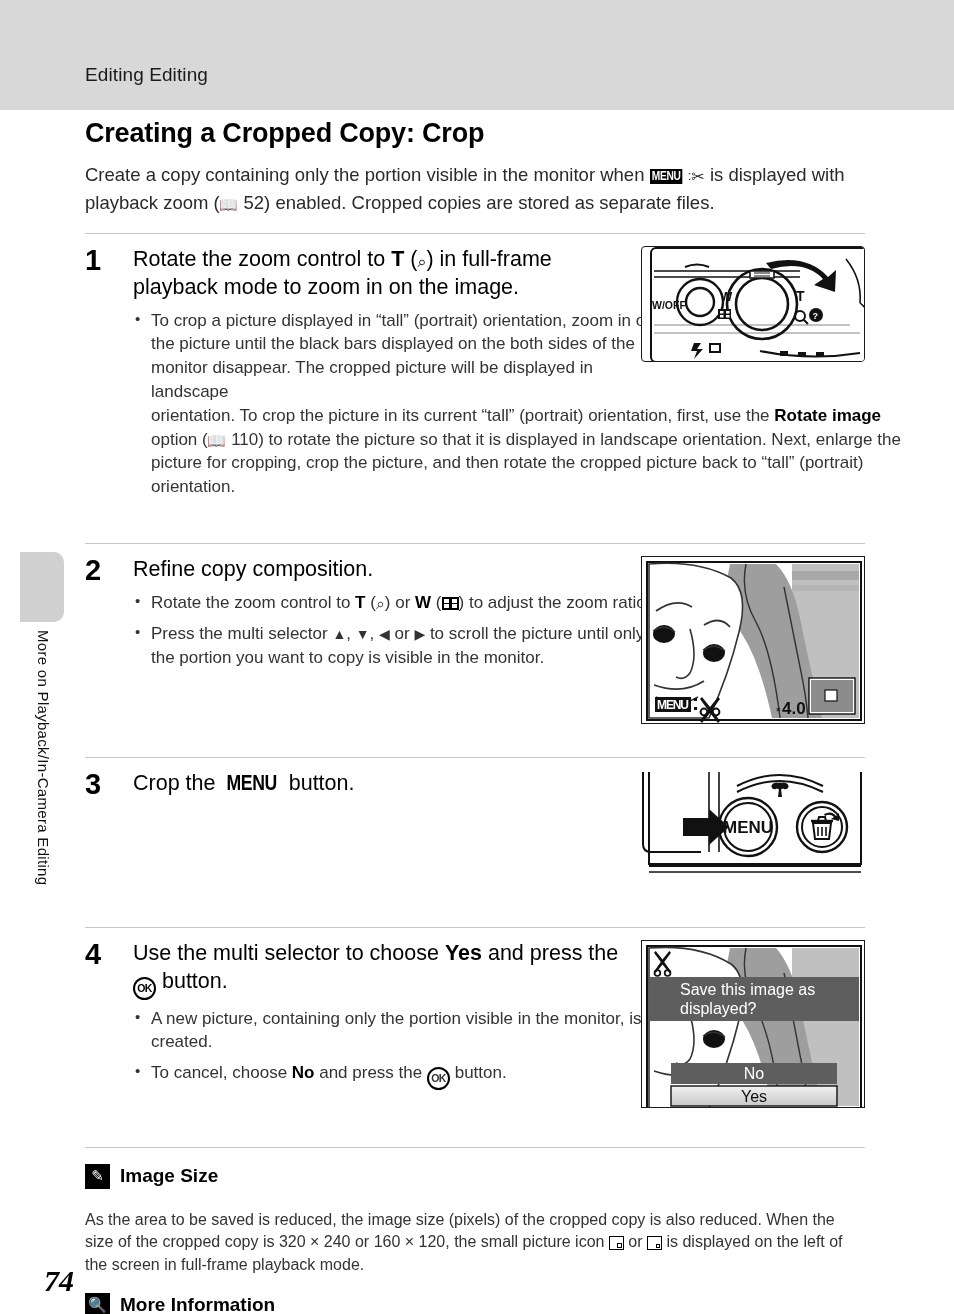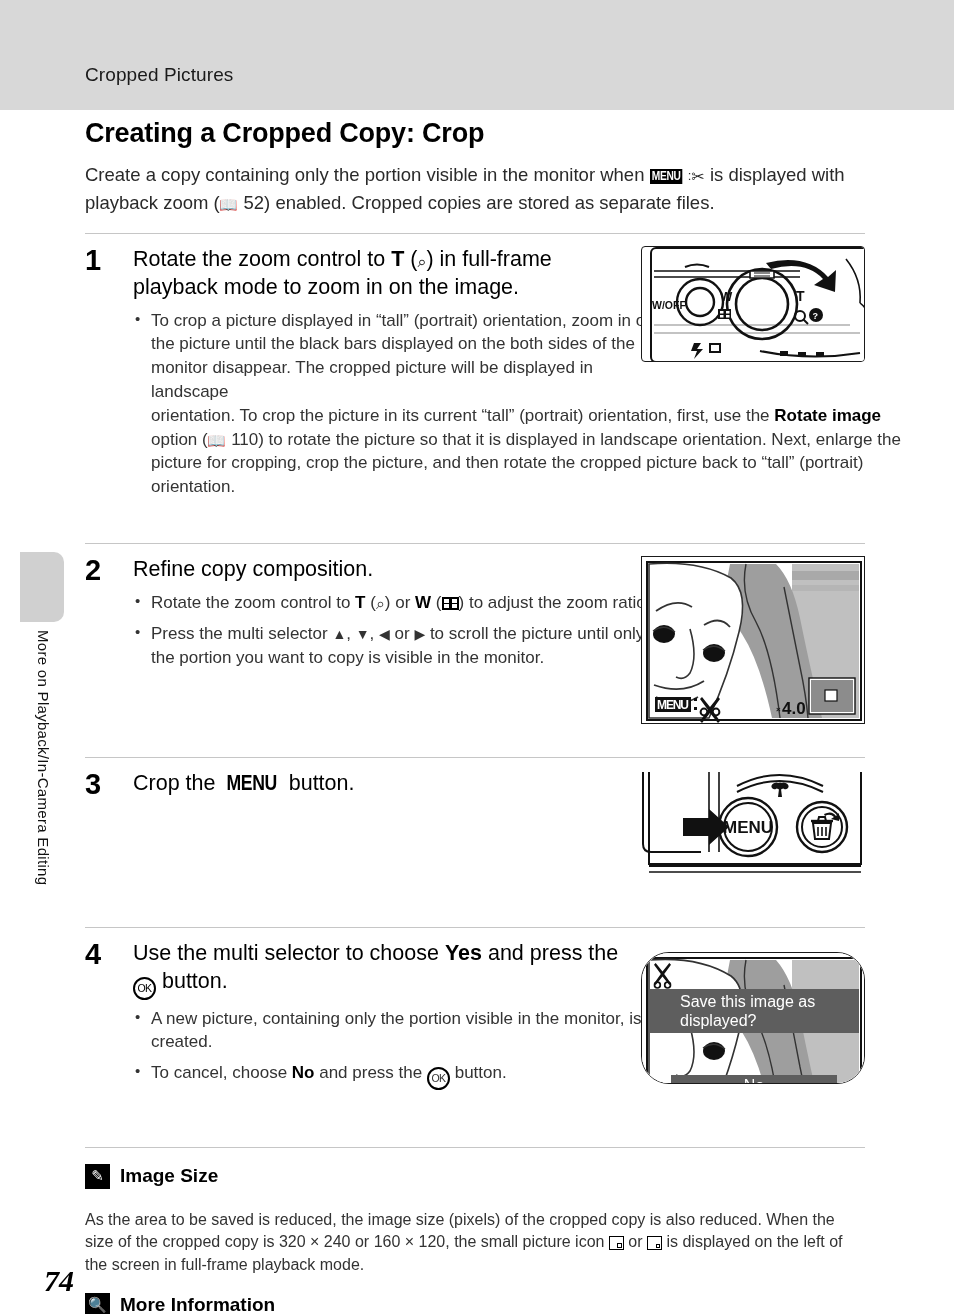--- a/index.html
+++ b/index.html
@@ -170,21 +170,21 @@
   .ic-colon { display:inline-block; vertical-align: 1px; font-size: 13px; }
   .ic-scissors { display:inline-block; font-size: 16px; vertical-align:-1px; }
   .ic-book { display:inline-block; font-size: 15px; vertical-align: -1px; }
   .ic-zoomQ { display:inline-block; font-size: 16px; vertical-align: -1px; }
   .ic-ok {
     display: inline-block;
     width: 19px; height: 19px;
     border: 2px solid #000;
     border-radius: 50%;
     font-size: 10.5px;
-    font-weight: normal;
+    font-weight: bold;
     line-height: 18px;
     text-align: center;
     vertical-align: -4px;
     letter-spacing: -0.6px;
   }
   .ic-thumbs {
     display: inline-block;
     width: 17px; height: 13px;
     background: #000;
     vertical-align: -2px;
@@ -250,21 +250,21 @@
     font-size: 16px;
     line-height: 1.42;
     color: #333;
     margin: 20px 0 0 0;
   }
 </style>
 </head>
 <body>
 
 <div class="header-band"></div>
-<div class="header-title">Cropped Pictures</div>
+<div class="header-title">Editing Editing</div>
 
 <div class="side-tab"></div>
 <div class="side-label">More on Playback/In-Camera Editing</div>
 <div class="page-number">74</div>
 
 <div class="content">
 
   <h1 class="section-title">Creating a Cropped Copy: Crop</h1>
 
   <p class="intro">
@@ -452,21 +452,21 @@
         <span>Use the multi selector to choose </span><b>Yes</b><span> and press the </span><span class="ic-ok">OK</span><span> button.</span>
       </div>
       <ul class="bullets step-narrow">
         <li>A new picture, containing only the portion visible in the monitor, is created.</li>
         <li>
           <span>To cancel, choose </span><b>No</b><span> and press the </span><span class="ic-ok">OK</span><span> button.</span>
         </li>
       </ul>
     </div>
 
-    <div class="illus" style="top:24px; width:224px; height:132px;border-radius:28px;">
+    <div class="illus" style="top:12px; width:224px; height:168px;">
       <svg viewBox="0 0 224 172" width="224" height="172">
         <rect x="0" y="0" width="224" height="172" fill="#fff"></rect>
         <rect x="5" y="5" width="214" height="162" fill="#fff" stroke="#111" stroke-width="2"></rect>
 
         <rect x="150" y="7" width="67" height="158" fill="#c0c0c0"></rect>
         <path d="M88 7 q-10 40 12 72 q18 28 30 86 l50 0 q-14 -60 -22 -102 q-8 -38 -24 -56 z" fill="#9e9e9e"></path>
         <path d="M104 7 q-6 30 10 60 q16 30 24 98" fill="none" stroke="#333" stroke-width="1.4"></path>
         <path d="M142 32 q8 40 16 82 q6 28 8 51" fill="none" stroke="#333" stroke-width="1.4"></path>
         <path d="M7 7 q50 -4 82 16 q18 14 8 56 q-10 42 -30 88 l-60 0 z" fill="#fff" stroke="#333" stroke-width="1.6"></path>
         <ellipse cx="72" cy="98" rx="11" ry="9" fill="#111"></ellipse>

